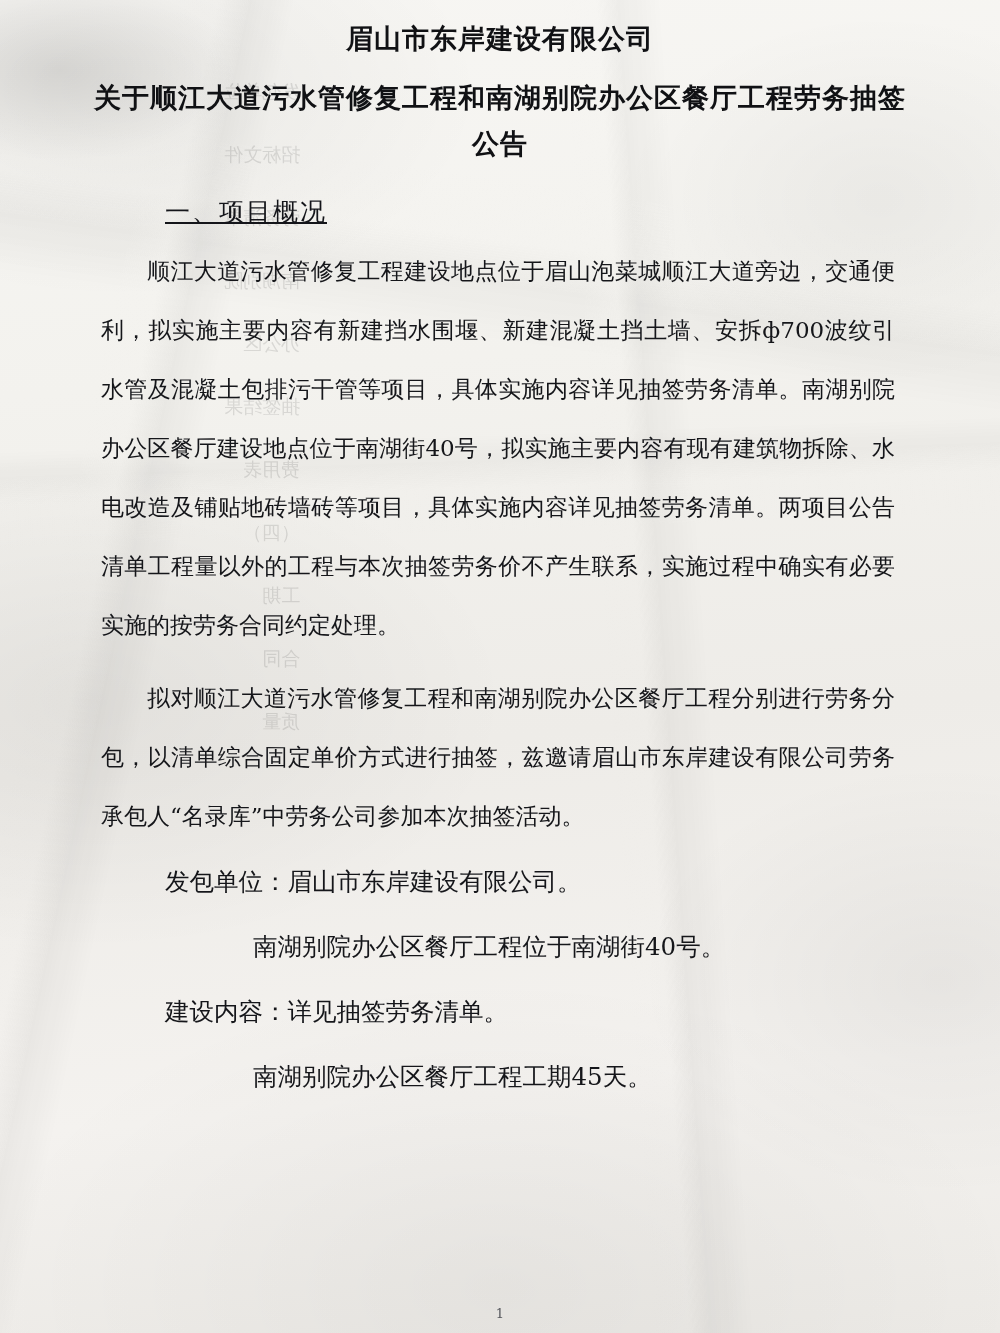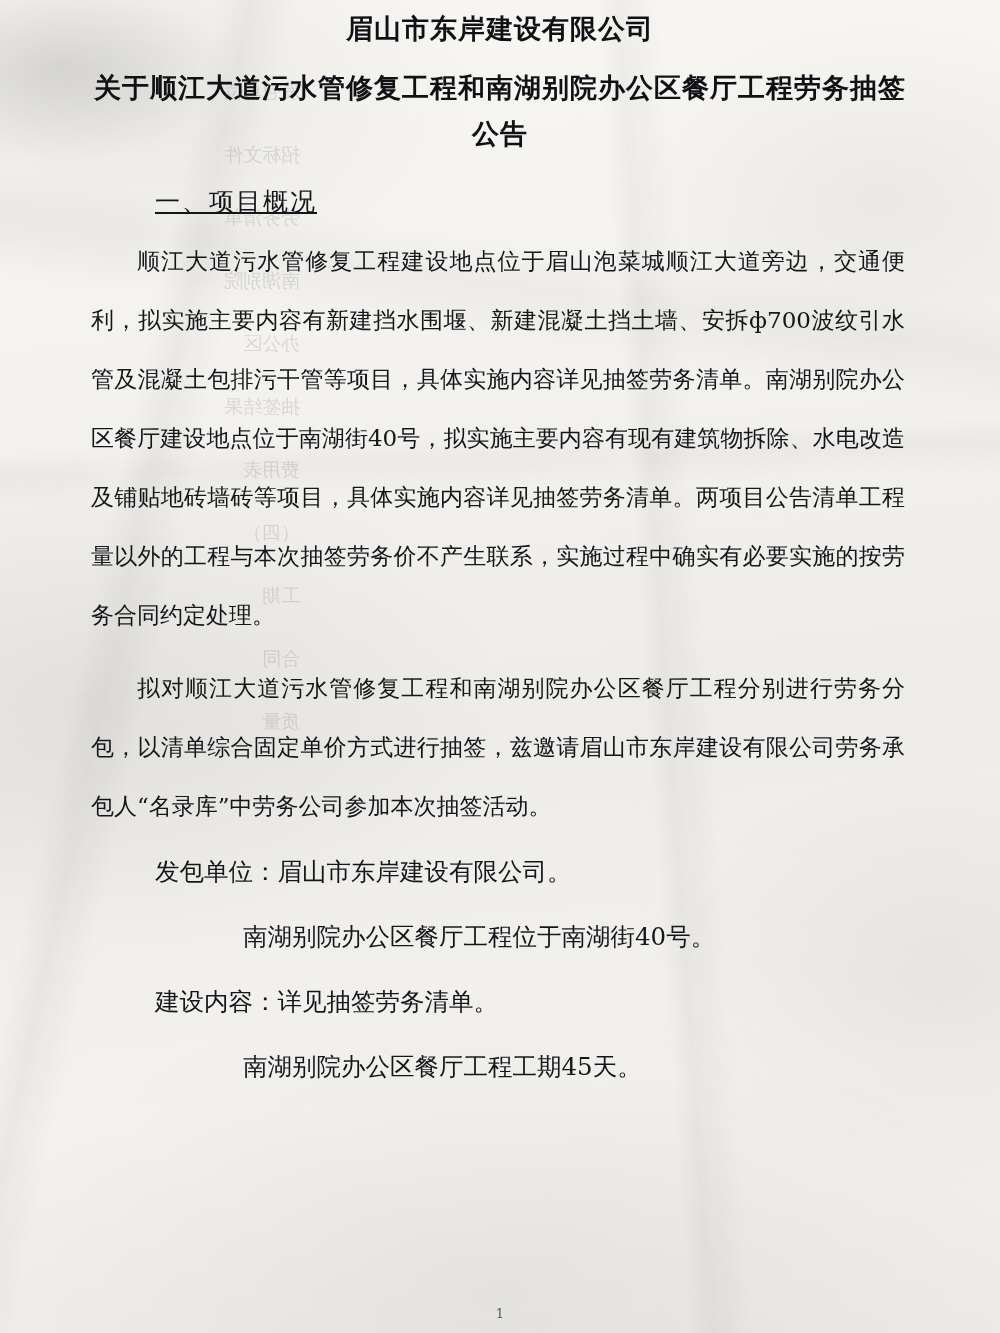--- a/index.html
+++ b/index.html
@@ -63,21 +63,21 @@
     left: 0; top: 0;
     width: 330px; height: 210px;
     background: radial-gradient(ellipse 250px 130px at 60px 70px, rgba(0,0,0,0.10), rgba(0,0,0,0) 70%);
     pointer-events: none;
   }
 
   
   #doc {
     position: absolute;
     inset: 0;
-    padding: 3px;
+    padding: 13px;
     color: #15161a;
   }
   .title {
     text-align: center;
     font-weight: 700;
     font-size: 27px;
     letter-spacing: 1px;
     color: #101114;
   }
   #title1 { margin: 8px 0 0 0; }

